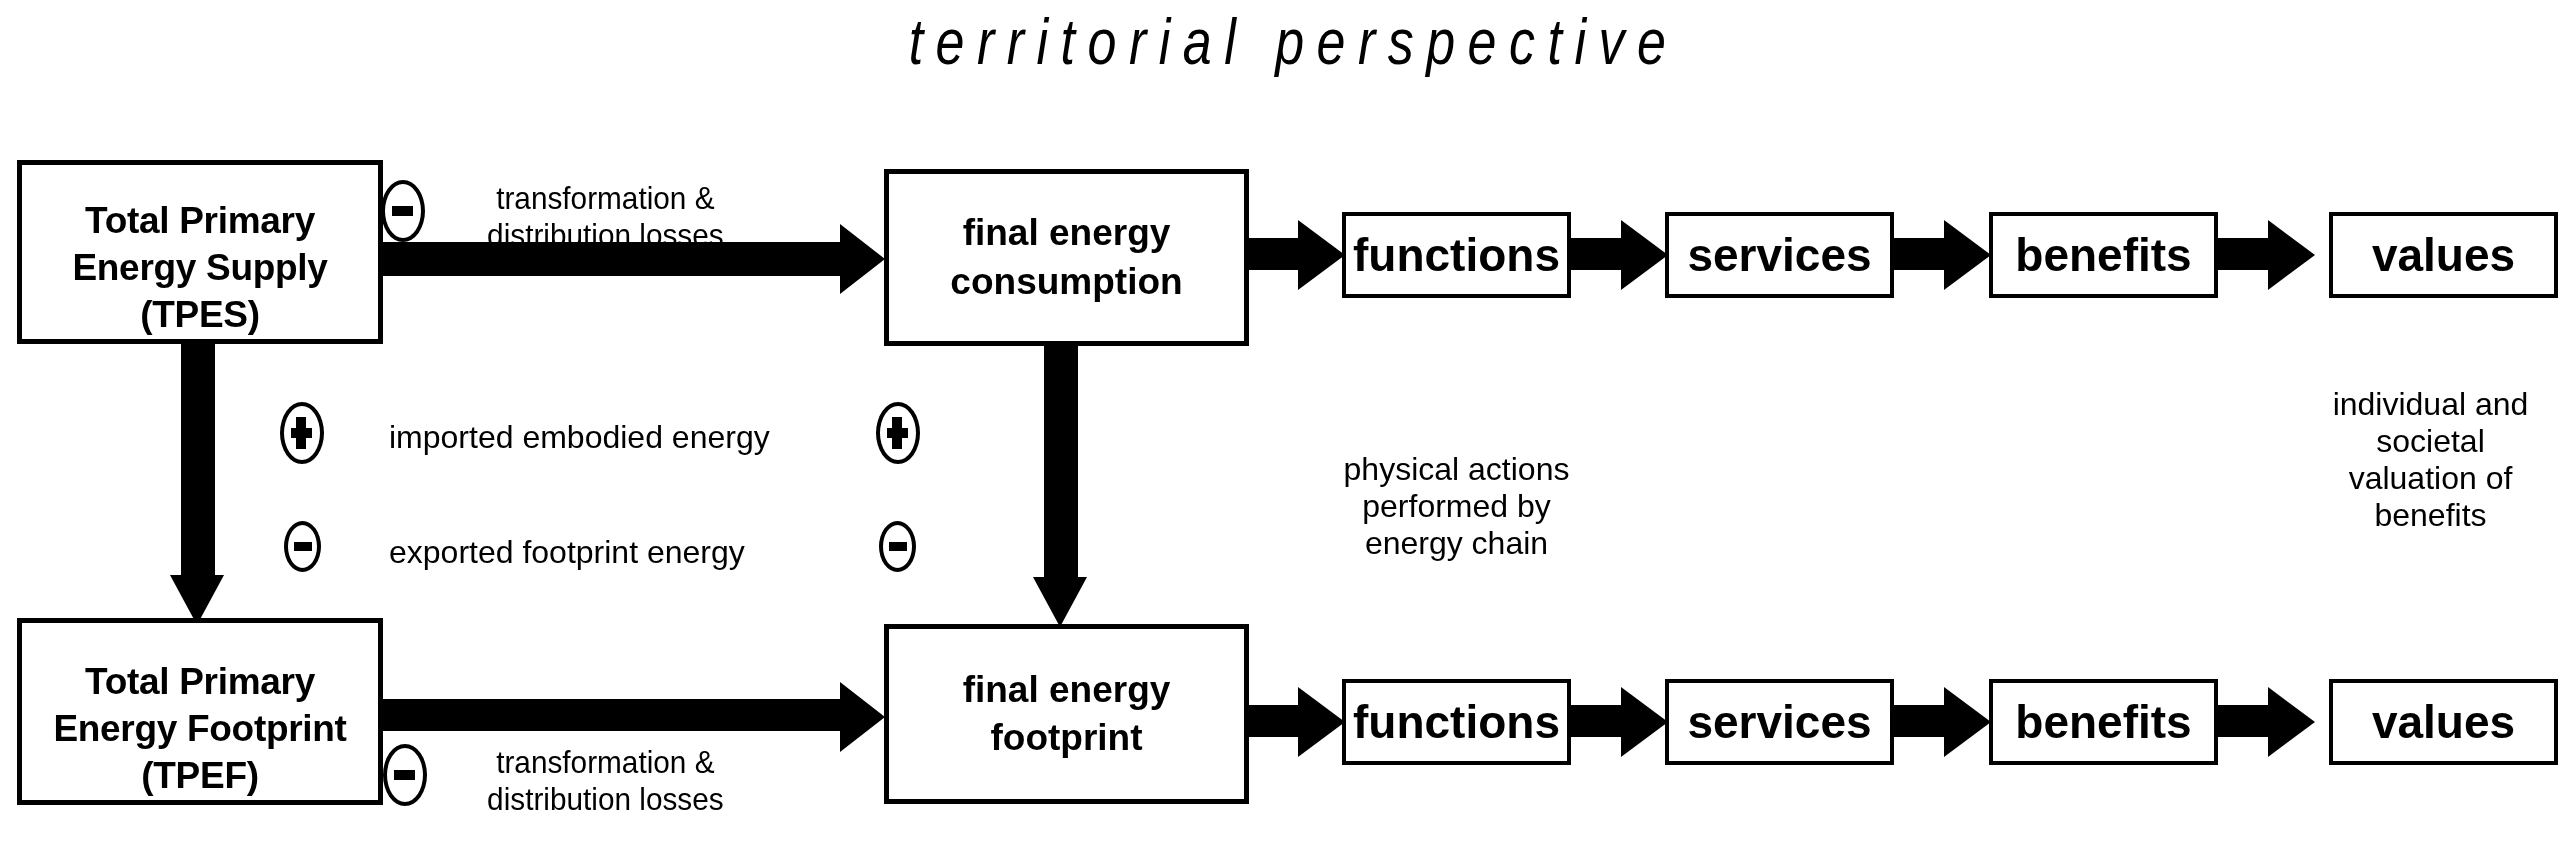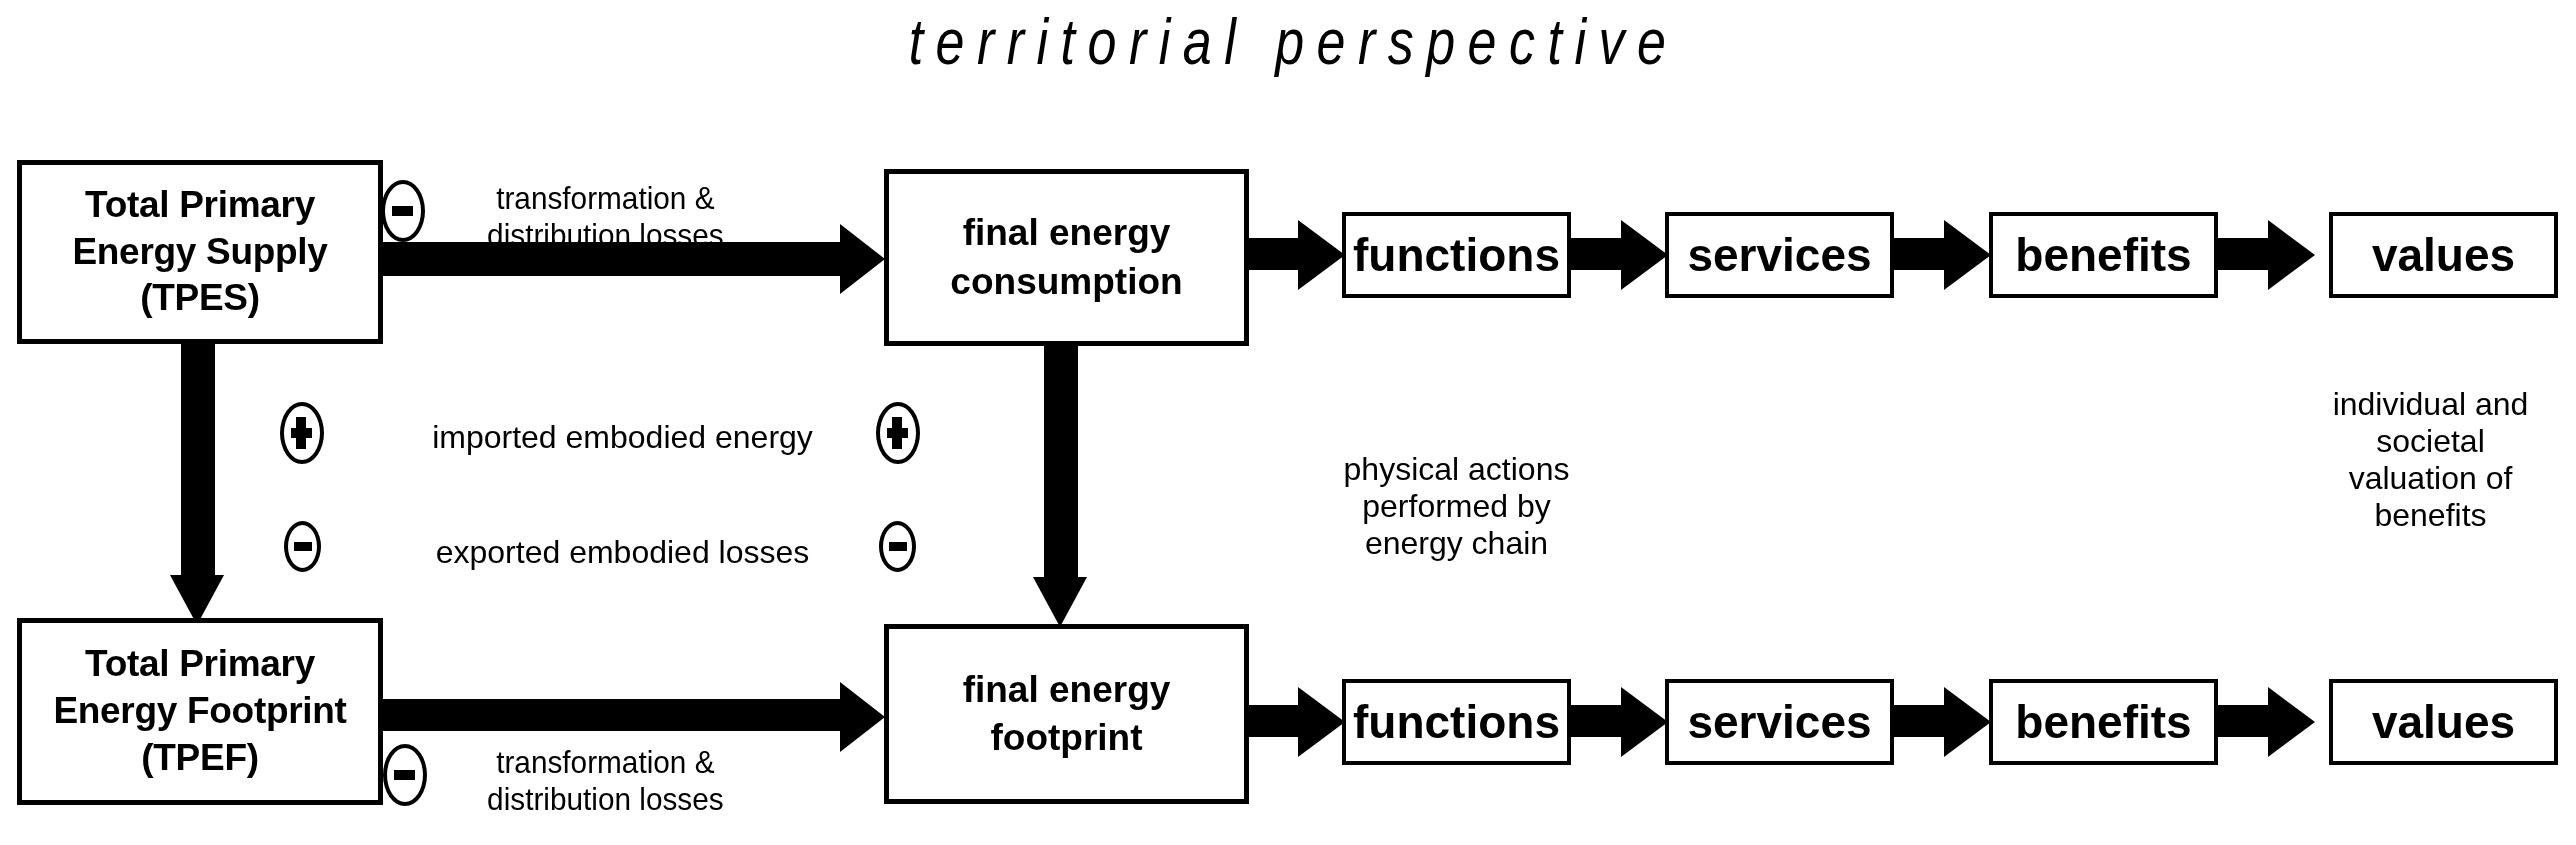--- a/index.html
+++ b/index.html
@@ -14,21 +14,21 @@
     letter-spacing:15.6px;text-align:center;white-space:nowrap;
     transform:scaleX(.80);transform-origin:center center;
   }
 
   
   .box{position:absolute;box-sizing:border-box;border:5.4px solid #000;background:#fff;
        display:flex;align-items:center;justify-content:center;text-align:center;
        font-weight:bold;z-index:6;}
   .box .lbl{display:block;width:100%;}
 
-  .big-box{font-size:37px;line-height:1.27;letter-spacing:-0.3px;}
+  .big-box{font-size:37px;line-height:1.27;letter-spacing:-0.3px;align-items:flex-end;}
   .mid-box{font-size:37px;line-height:1.30;}
   .chain-box{font-size:46px;line-height:1.1;border-width:4.8px;}
 
   
   .h-shaft{position:absolute;background:#000;z-index:4;}
   .h-head{position:absolute;width:0;height:0;z-index:4;
           border-top:35px solid transparent;border-bottom:35px solid transparent;}
   .v-shaft{position:absolute;background:#000;z-index:4;}
   .v-head{position:absolute;width:0;height:0;z-index:4;
           border-left:27.5px solid transparent;border-right:27.5px solid transparent;}
@@ -39,21 +39,21 @@
   .badge i{position:absolute;background:#000;display:block;}
   .badge .bar-h{left:6.6px;top:21.6px;width:21.6px;height:10.2px;}
   .badge .bar-v{left:12px;top:10.8px;width:10.2px;height:32px;}
   .badge.small{width:37px;height:51px;border-width:4.2px;}
   .badge.small .bar-h{left:6px;top:17.4px;width:18px;height:9px;}
 
   
   .txt{position:absolute;font-size:32px;line-height:1.16;font-weight:400;
        color:#000;z-index:5;}
   .txt.center{text-align:center;}
-  .txt.left{text-align:center;}
+  .txt.left{text-align:left;}
   .narrow{transform:scaleX(.93);transform-origin:left top;}
 </style>
 </head>
 <body>
 
 <div class="stage">
 
   <div class="title">territorial perspective</div>
 
   <div class="box big-box" style="left:17px;top:160px;width:366px;height:184px;">
@@ -112,21 +112,21 @@
   </div>
   <div class="txt left" style="left:389px;top:419px;width:467px;">imported embodied energy</div>
   <div class="badge" style="left:876px;top:402px;">
     <i class="bar-h"></i>
     <i class="bar-v"></i>
   </div>
 
   <div class="badge small" style="left:284px;top:521px;">
     <i class="bar-h"></i>
   </div>
-  <div class="txt left" style="left:389px;top:534px;width:467px;">exported embodied losses</div>
+  <div class="txt left" style="left:389px;top:534px;width:467px;">exported footprint energy</div>
   <div class="badge small" style="left:879px;top:521px;">
     <i class="bar-h"></i>
   </div>
 
   <div class="box big-box" style="left:17px;top:618px;width:366px;height:187px;">
     <span class="lbl">Total Primary<br>Energy Footprint<br>(TPEF)</span>
   </div>
 
   <div class="h-shaft" style="left:367px;top:699px;width:473px;height:32px;"></div>
   <div class="h-head" style="left:840px;top:682px;border-left:45px solid #000;"></div>

